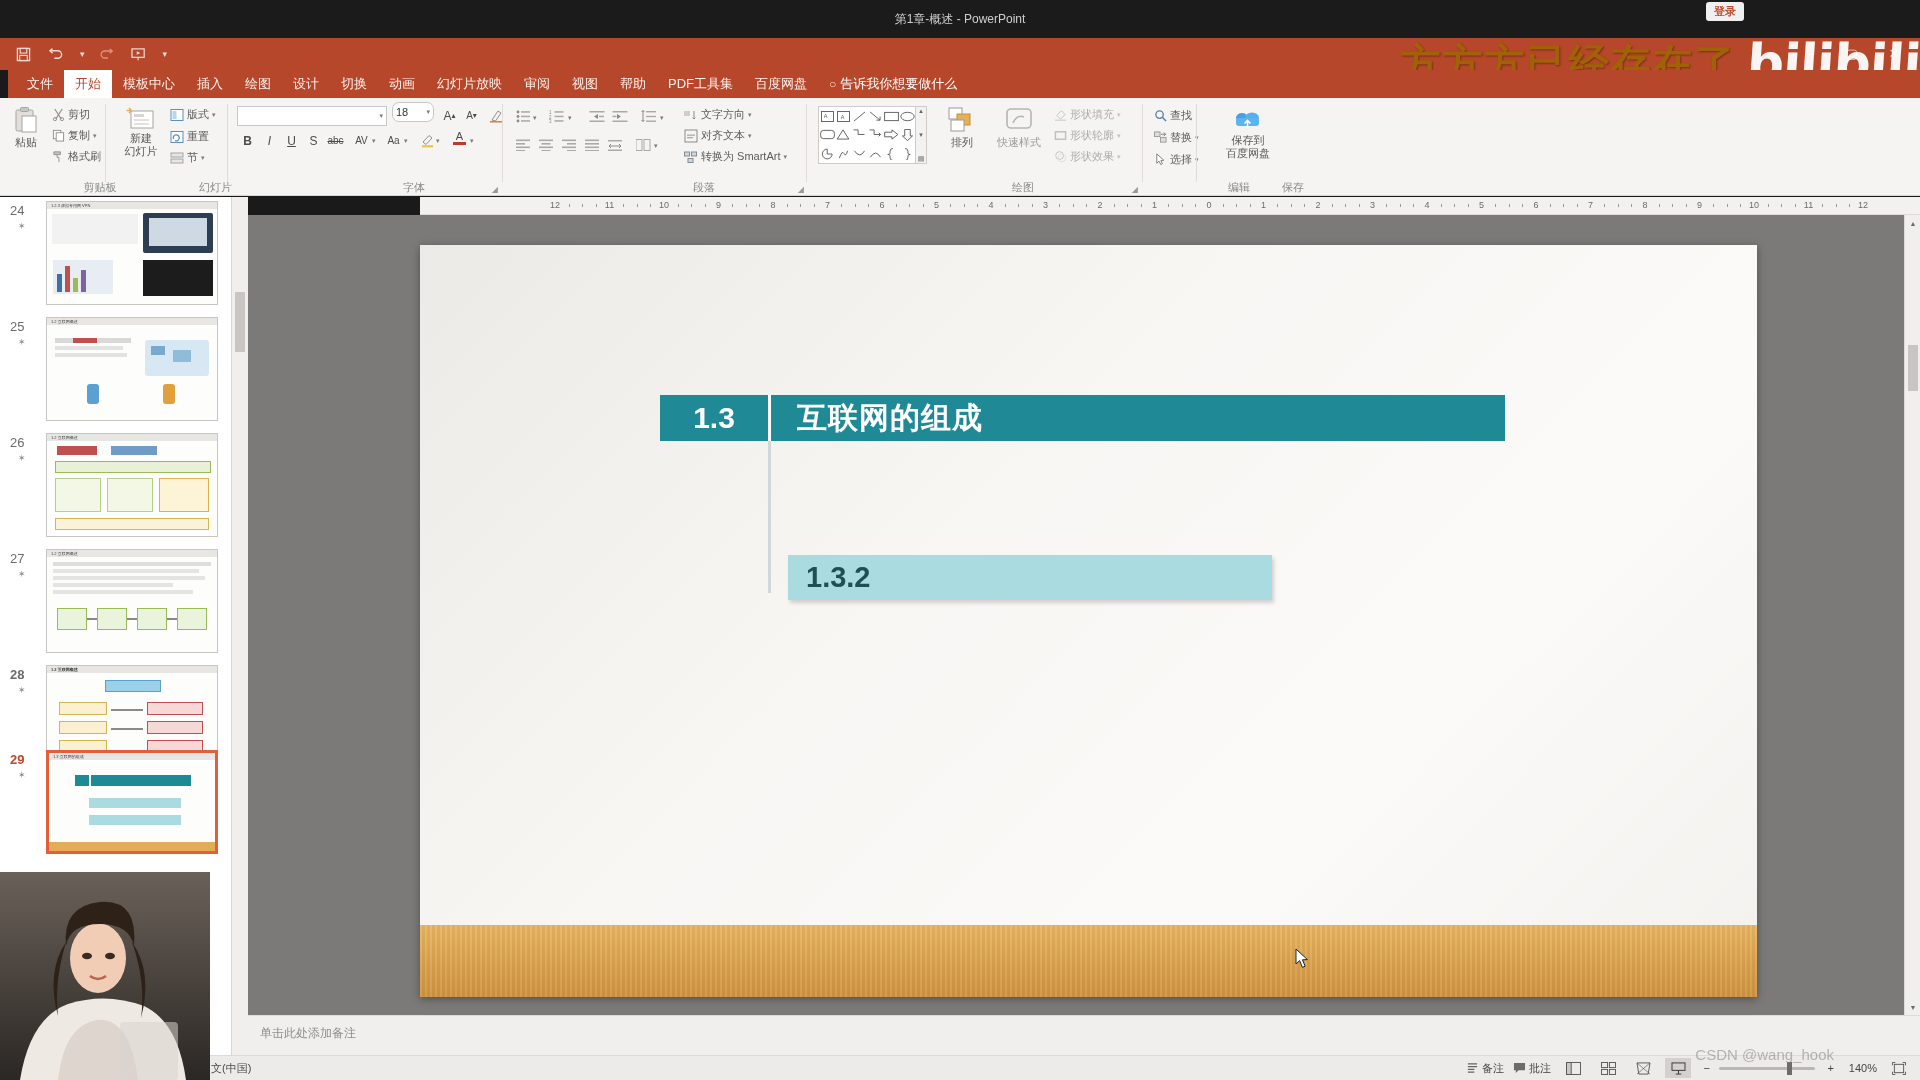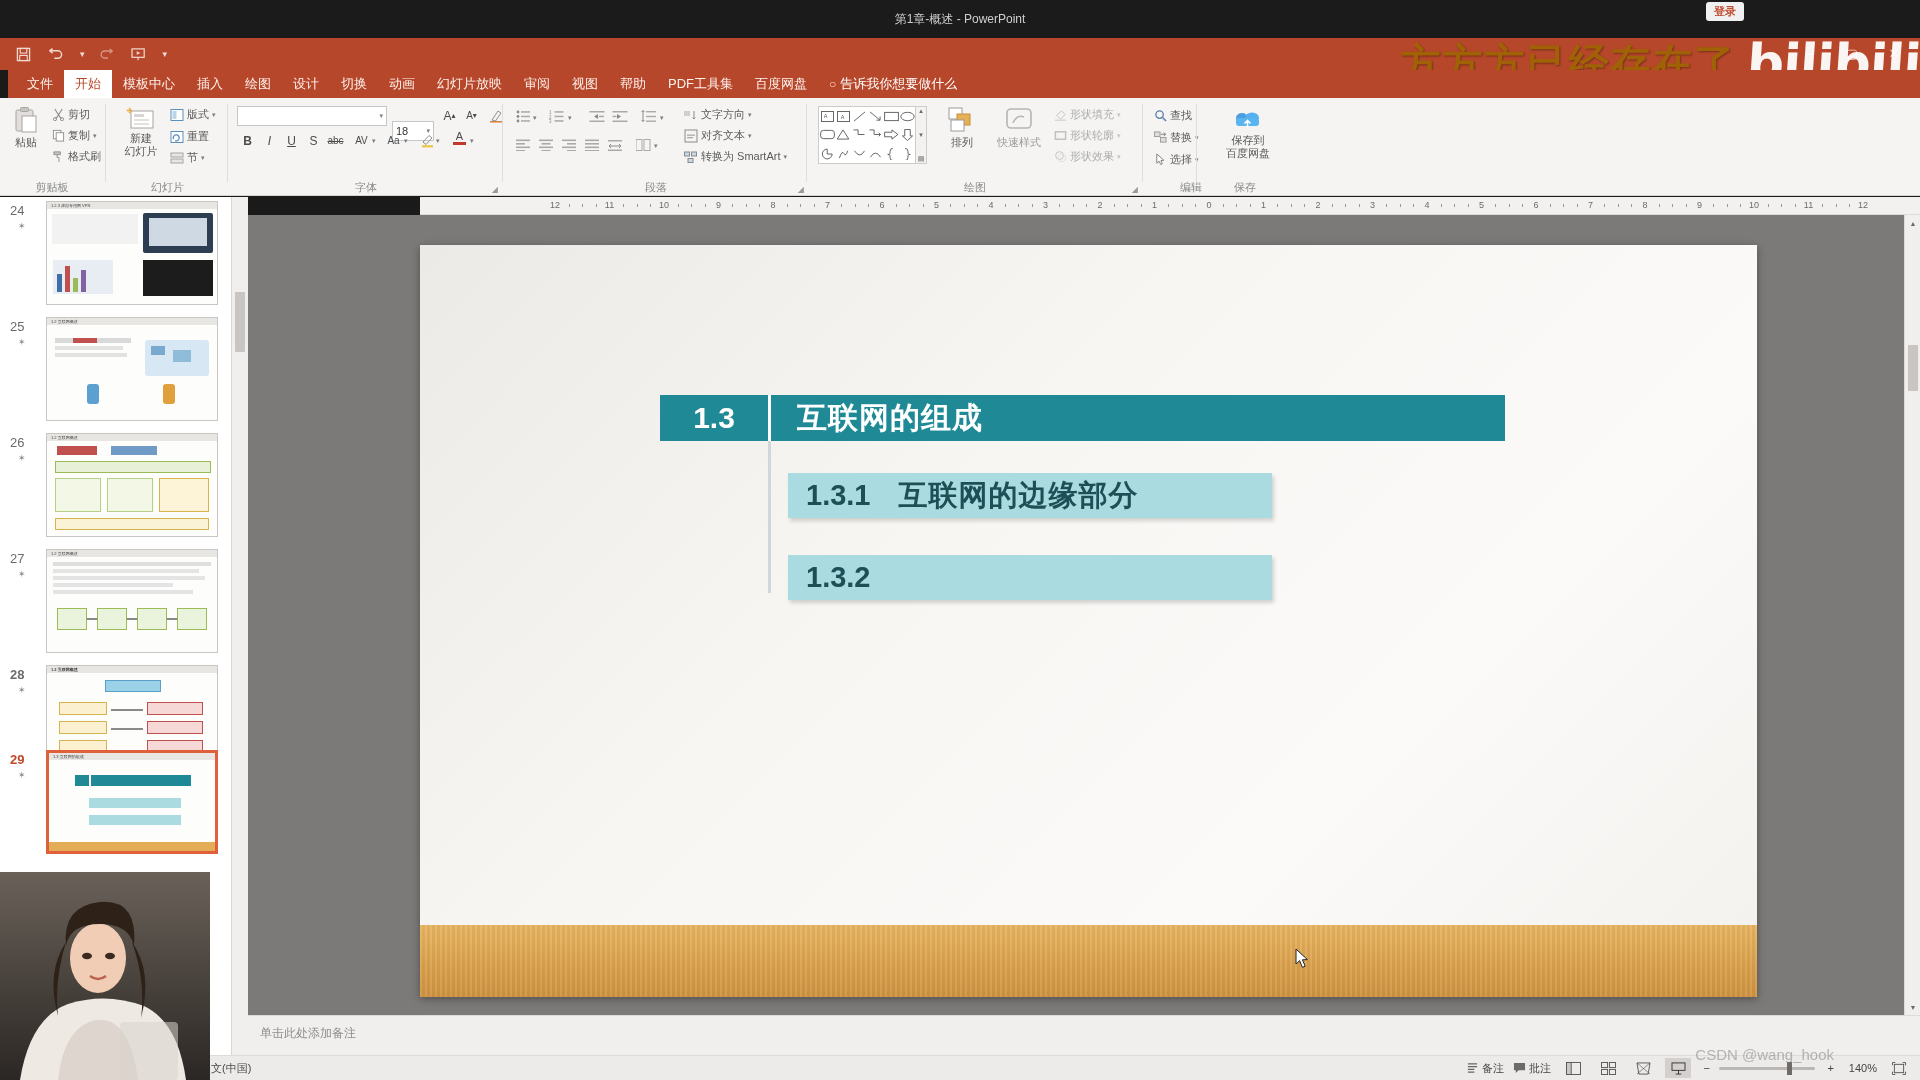--- a/index.html
+++ b/index.html
@@ -54,21 +54,21 @@
   .bulb { font-size: 12px; color: #ffd9c9; }
 
   
   .ribbon {
     position: absolute; left: 0; top: 98px; width: 1920px; height: 98px;
     background: #f5f4f3; border-bottom: 1px solid #d8d4d1;
   }
   .rgroup { position: absolute; top: 0; height: 98px; }
   .rgroup-label {
     position: absolute; bottom: 1px; width: 100%; text-align: center;
-    font-size: 11px; color: #8a8a8a;
+    font-size: 11px; color: #8a8a8a; margin-left: 48px;
   }
   .rsep { position: absolute; top: 6px; width: 1px; height: 78px; background: #e0dcd9; }
 
   .btn-big {
     display: flex; flex-direction: column; align-items: center; justify-content: flex-start;
     color: #595959; font-size: 11px; gap: 1px;
   }
   .cell { display: flex; align-items: center; gap: 3px; font-size: 11px; color: #5b5b5b; }
   .caret { font-size: 7px; color: #7b7b7b; }
 
@@ -421,21 +421,21 @@
       </div>
       <div class="rgroup-label">幻灯片</div>
     </div>
     <div class="rsep" style="left:227px;"></div>
 
     <div class="rgroup" style="left:232px; width:268px;">
       <div class="fontbox" style="position:absolute; left:5px; top:8px;">
         <span></span>
         <span class="caret">▾</span>
       </div>
-      <div class="sizebox" style="position:absolute; left:160px; top:23px;">
+      <div class="sizebox" style="position:absolute; left:160px; top:4px;border-radius:7px;">
         <span>18</span>
         <span class="caret">▾</span>
       </div>
       <div class="fmtbtn" style="position:absolute; left:208px; top:8px;">
         <span style="color:#4c4c4c;">A</span>
           <span style="font-size:8px;">▴</span>
       </div>
       <div class="fmtbtn" style="position:absolute; left:230px; top:8px;">
         <span style="color:#4c4c4c; font-size:10px;">A</span>
           <span style="font-size:8px;">▾</span>
@@ -1027,24 +1027,20 @@
 
   <div class="slide-area">
     <div class="slide">
       <div class="ttl-wrap">
         <div class="ttl-num">1.3</div>
         <div class="ttl-div"></div>
         <div class="ttl-txt">互联网的组成</div>
       </div>
       <div class="vstem"></div>
 
-      <div class="sub-wrap" style="top:228px;">
-        <div class="sub-num">1.3.1</div>
-        <div class="sub-txt">互联网的边缘部分</div>
-      </div>
       <div class="sub-wrap" style="top:310px;">
         <div class="sub-num">1.3.2</div>
       </div>
 
       <div class="slide-wood"></div>
     </div>
 
     <div class="cursor-arrow">
       <svg width="15" height="22" viewBox="0 0 15 22">
           <path d="M1 1 L1 16 L4.6 12.6 L7.4 19.4 L10.2 18.2 L7.4 11.8 L12.4 11.6 Z" fill="#ffffff" stroke="#222" stroke-width="1"></path>

